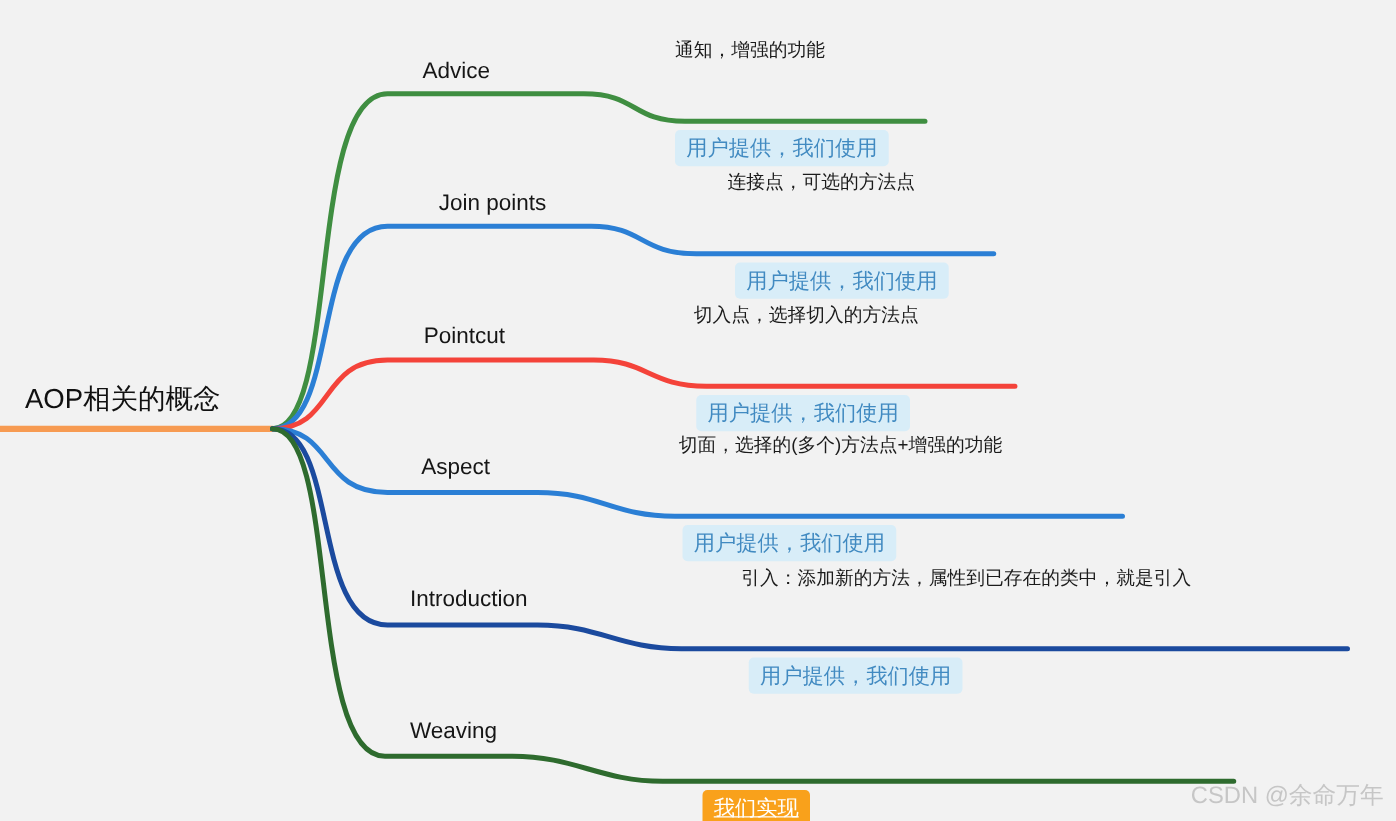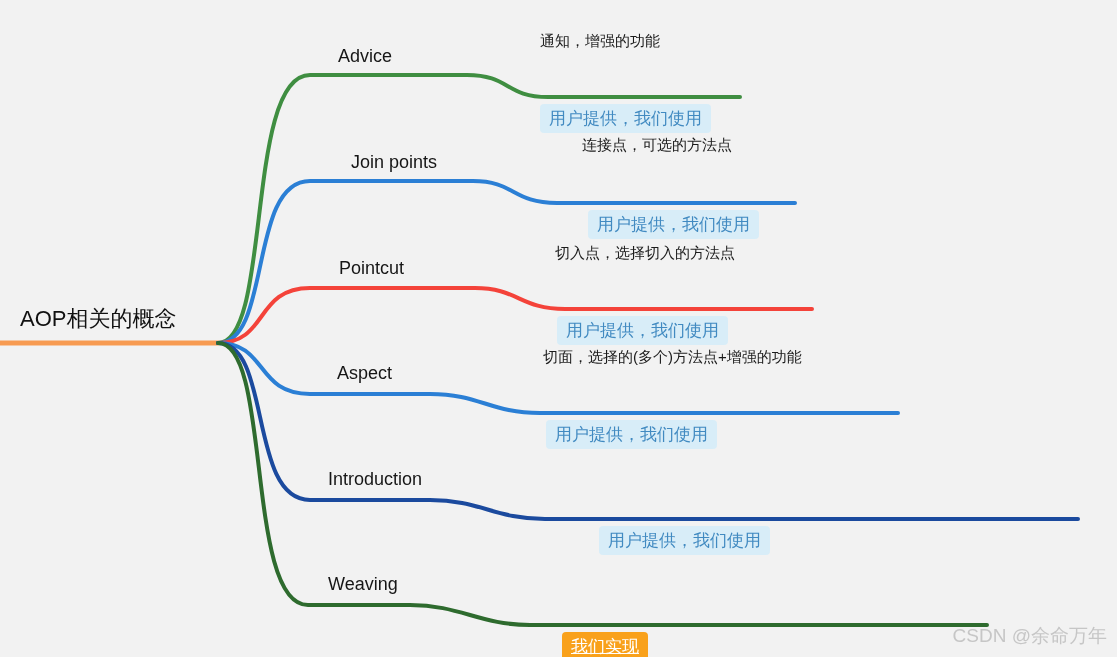--- a/index.html
+++ b/index.html
@@ -89,20 +89,21 @@
 
   <div class="node-label" style="left:339px; top:257px;">Pointcut</div>
   <div class="desc" style="left:555px; top:241px;">切入点，选择切入的方法点</div>
   <div class="badge" style="left:557px; top:272px;">用户提供，我们使用</div>
 
   <div class="node-label" style="left:337px; top:362px;">Aspect</div>
   <div class="desc" style="left:543px; top:345px;">切面，选择的(多个)方法点+增强的功能</div>
   <div class="badge" style="left:546px; top:376px;">用户提供，我们使用</div>
 
   <div class="node-label" style="left:328px; top:468px;">Introduction</div>
+  <div class="desc" style="left:593px; top:451px;">引入：添加新的方法，属性到已存在的类中，就是引入</div>
   <div class="badge" style="left:599px; top:482px;">用户提供，我们使用</div>
 
   <div class="node-label" style="left:328px; top:573px;">Weaving</div>
   <div class="badge accent" style="left:562px; top:588px;text-decoration:underline;">我们实现</div>
 
   <div class="watermark">CSDN @余命万年</div>
 
 </div>
 
 </body></html>

